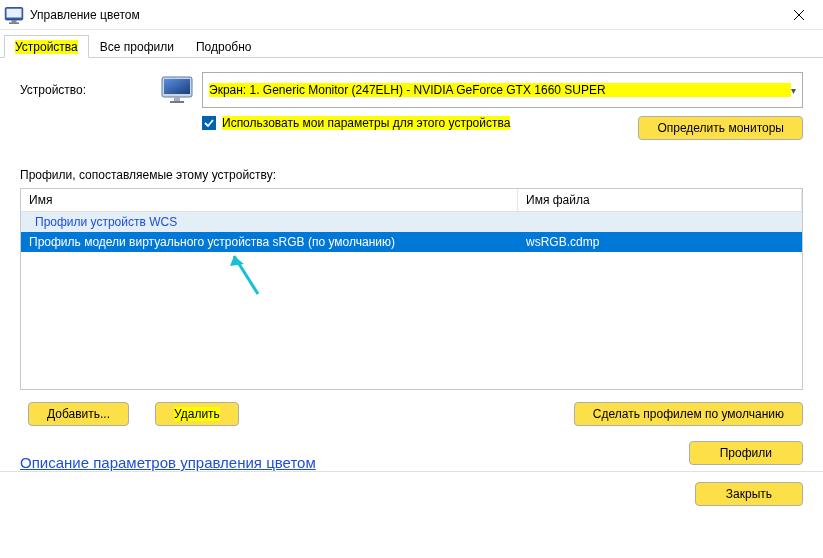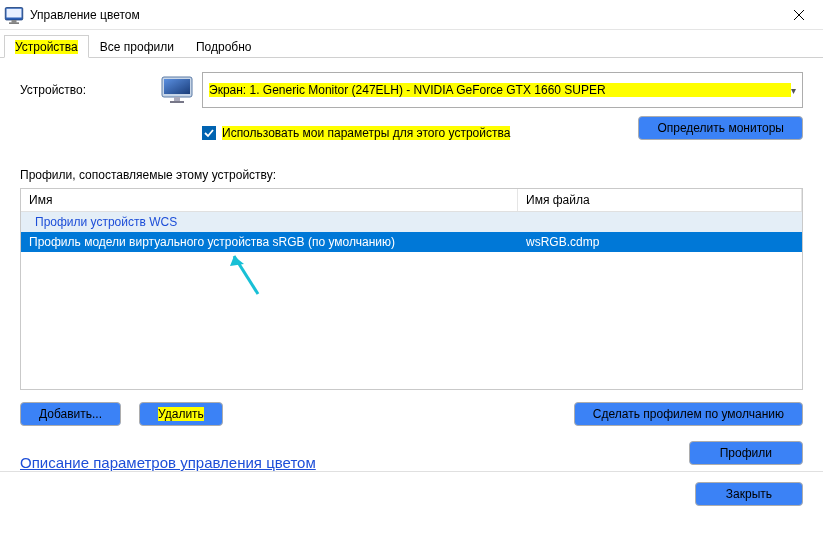--- a/index.html
+++ b/index.html
@@ -14,25 +14,25 @@
   .tab.active { border-color: #d0d0d0; background: #fff; border-bottom: 1px solid #fff; }
   .hl-yellow { background: #ffff00; }
   .content { padding: 14px 20px 8px 20px; }
   .device-row { display: flex; align-items: center; margin-bottom: 8px; }
   .device-label { width: 140px; font-size: 12px; }
   .monitor-icon-wrap { width: 36px; height: 30px; display: flex; align-items: center; justify-content: center; margin-right: 6px; }
   .device-select { flex: 1; border: 1px solid #adadad; height: 36px; display: flex; align-items: center; padding: 0 6px; position: relative; cursor: pointer; }
   .device-select .sel-text { flex: 1; }
   .device-select .chev { font-size: 10px; color: #555; }
   .cb-row { display: flex; align-items: center; margin-left: 182px; }
-  .cb-row-wrap { display: flex; justify-content: space-between; align-items: flex-end; margin-bottom: 28px; }
+  .cb-row-wrap { display: flex; justify-content: space-between; align-items: flex-start; margin-bottom: 28px; }
   .checkbox { width: 14px; height: 14px; background: #0063b1; display: flex; align-items: center; justify-content: center; margin-right: 6px; cursor: pointer; }
   .checkbox svg { width: 10px; height: 10px; }
   .cb-label { font-size: 12px; }
-  .btn { border: 1px solid #adadad; background: #3b82f6; padding: 4px 18px; font-size: 12px; cursor: pointer; border-radius: 4px; }
+  .btn { border: 1px solid #adadad; background: #fde047; padding: 4px 18px; font-size: 12px; cursor: pointer; border-radius: 4px; margin-left: 8px; }
   .section-label { font-size: 12px; margin-bottom: 6px; }
   .table { border: 1px solid #c9c9c9; height: 202px; overflow: hidden; }
   .table-header { display: flex; border-bottom: 1px solid #e0e0e0; }
   .th { padding: 4px 8px; font-size: 12px; border-right: 1px solid #e5e5e5; }
   .th.name { width: 497px; }
   .th.file { flex: 1; }
   .group-row { background: #e4eef7; color: #1d4ed8; padding: 3px 8px 3px 14px; font-size: 12px; }
   .profile-row { display: flex; background: #0078d7; color: #fff; font-size: 12px; }
   .profile-row .pc { padding: 3px 8px; }
   .profile-row .pc.name { width: 497px; }

